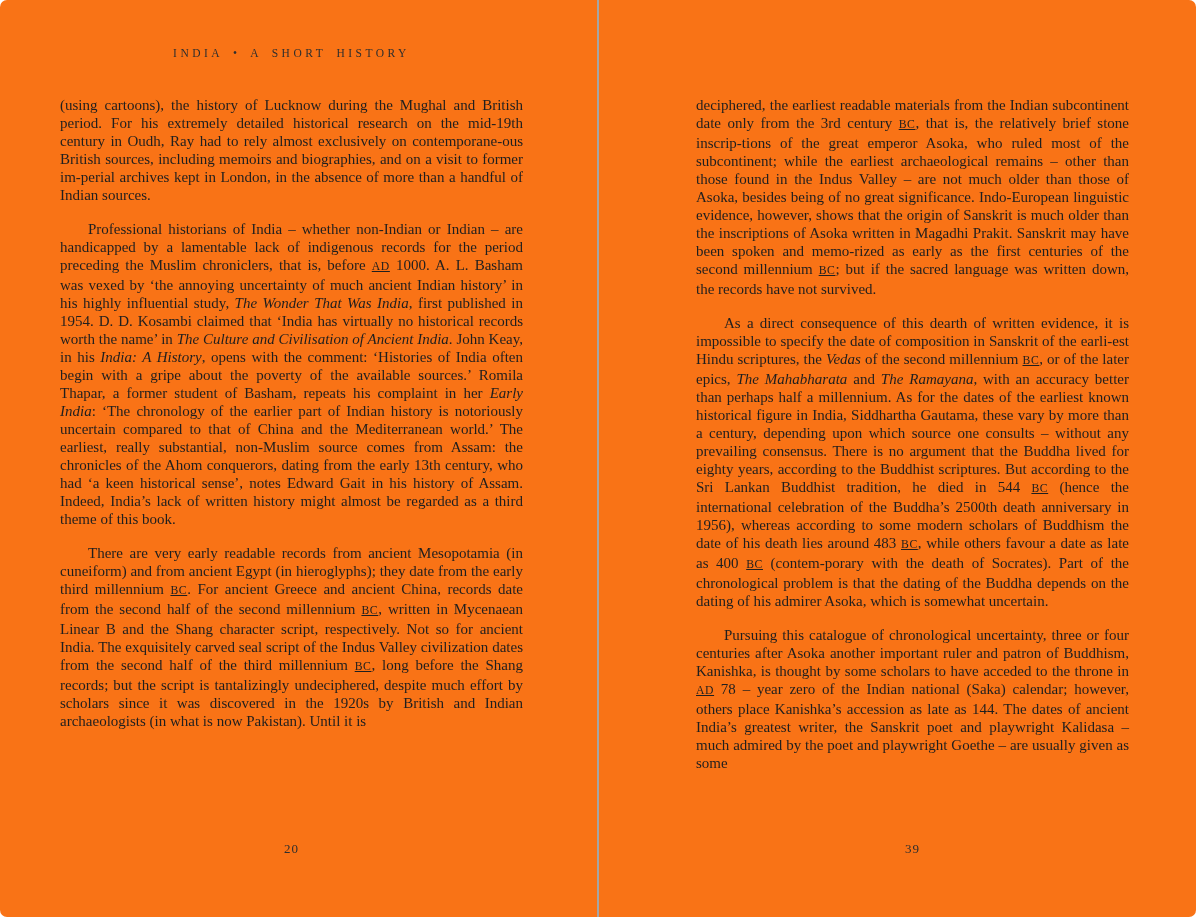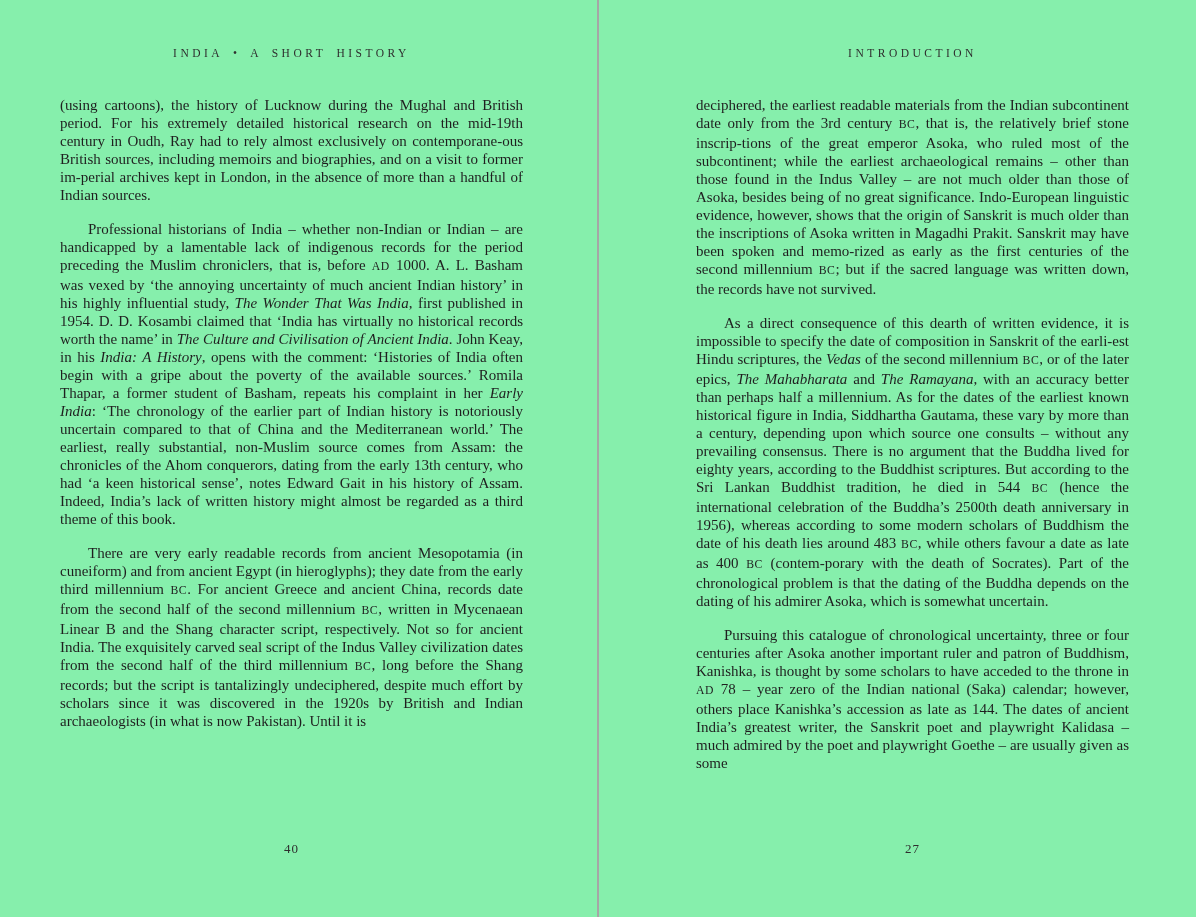--- a/index.html
+++ b/index.html
@@ -56,53 +56,52 @@
   .page-left  .body-text { left: 60px; width: 463px; }
   .page-right .body-text { left: 97px; width: 433px; }
 
   .body-text p.para {
     margin: 0;
     padding: 0;
   }
   .body-text p.para.indent { text-indent: 28px; margin-top: 16px; }
 
   .it { font-style: italic; }
-  .sc { font-size: 0.78em; letter-spacing: 0.6px; }
+  .sc { font-size: 0.78em; letter-spacing: 0.6px; text-decoration: underline; }
 
   .folio {
     position: absolute;
     top: 841px;
     text-align: center;
     font-size: 13px;
     letter-spacing: 1px;
     color: #2e2e2e;
   }
   .page-left  .folio { left: 60px; width: 463px; }
   .page-right .folio { left: 97px; width: 433px; }
 </style>
 </head>
 <body>
 
-<div class="spread" style="background: #86efac; color: rgb(31, 31, 31);">
+<div class="spread" style="background: #f97316; color: rgb(31, 31, 31); border-radius: 7px;">
 
   <div class="page page-left">
     <div class="running-head" style="color: rgb(46, 46, 46);">INDIA • A SHORT HISTORY</div>
     <div class="body-text">
         <p class="para"><span>(using cartoons), the history of Lucknow during the Mughal and British period. For his extremely detailed historical research on the mid-19th century in Oudh, Ray had to rely almost exclusively on contemporane-ous British sources, including memoirs and biographies, and on a visit to former im-perial archives kept in London, in the absence of more than a handful of Indian sources.</span></p>
         <p class="para indent"><span>Professional historians of India – whether non-Indian or Indian – are handicapped by a lamentable lack of indigenous records for the period preceding the Muslim chroniclers, that is, before </span><span class="sc">AD</span><span> 1000. A. L. Basham was vexed by ‘the annoying uncertainty of much ancient Indian history’ in his highly influential study, </span><span class="it">The Wonder That Was India</span><span>, first published in 1954. D. D. Kosambi claimed that ‘India has virtually no historical records worth the name’ in </span><span class="it">The Culture and Civilisation of Ancient India</span><span>. John Keay, in his </span><span class="it">India: A History</span><span>, opens with the comment: ‘Histories of India often begin with a gripe about the poverty of the available sources.’ Romila Thapar, a former student of Basham, repeats his complaint in her </span><span class="it">Early India</span><span>: ‘The chronology of the earlier part of Indian history is notoriously uncertain compared to that of China and the Mediterranean world.’ The earliest, really substantial, non-Muslim source comes from Assam: the chronicles of the Ahom conquerors, dating from the early 13th century, who had ‘a keen historical sense’, notes Edward Gait in his history of Assam. Indeed, India’s lack of written history might almost be regarded as a third theme of this book.</span></p>
         <p class="para indent"><span>There are very early readable records from ancient Mesopotamia (in cuneiform) and from ancient Egypt (in hieroglyphs); they date from the early third millennium </span><span class="sc">BC</span><span>. For ancient Greece and ancient China, records date from the second half of the second millennium </span><span class="sc">BC</span><span>, written in Mycenaean Linear B and the Shang character script, respectively. Not so for ancient India. The exquisitely carved seal script of the Indus Valley civilization dates from the second half of the third millennium </span><span class="sc">BC</span><span>, long before the Shang records; but the script is tantalizingly undeciphered, despite much effort by scholars since it was discovered in the 1920s by British and Indian archaeologists (in what is now Pakistan). Until it is</span></p>
       </div>
-    <div class="folio" style="color: rgb(46, 46, 46);">40</div>
+    <div class="folio" style="color: rgb(46, 46, 46);">20</div>
   </div>
 
   <div class="divider" style="background: rgb(166, 166, 166);"></div>
 
   <div class="page page-right">
-    <div class="running-head" style="color: rgb(46, 46, 46);">INTRODUCTION</div>
     <div class="body-text">
         <p class="para"><span>deciphered, the earliest readable materials from the Indian subcontinent date only from the 3rd century </span><span class="sc">BC</span><span>, that is, the relatively brief stone inscrip-tions of the great emperor Asoka, who ruled most of the subcontinent; while the earliest archaeological remains – other than those found in the Indus Valley – are not much older than those of Asoka, besides being of no great significance. Indo-European linguistic evidence, however, shows that the origin of Sanskrit is much older than the inscriptions of Asoka written in Magadhi Prakit. Sanskrit may have been spoken and memo-rized as early as the first centuries of the second millennium </span><span class="sc">BC</span><span>; but if the sacred language was written down, the records have not survived.</span></p>
         <p class="para indent"><span>As a direct consequence of this dearth of written evidence, it is impossible to specify the date of composition in Sanskrit of the earli-est Hindu scriptures, the </span><span class="it">Vedas</span><span> of the second millennium </span><span class="sc">BC</span><span>, or of the later epics, </span><span class="it">The Mahabharata</span><span> and </span><span class="it">The Ramayana</span><span>, with an accuracy better than perhaps half a millennium. As for the dates of the earliest known historical figure in India, Siddhartha Gautama, these vary by more than a century, depending upon which source one consults – without any prevailing consensus. There is no argument that the Buddha lived for eighty years, according to the Buddhist scriptures. But according to the Sri Lankan Buddhist tradition, he died in 544 </span><span class="sc">BC</span><span> (hence the international celebration of the Buddha’s 2500th death anniversary in 1956), whereas according to some modern scholars of Buddhism the date of his death lies around 483 </span><span class="sc">BC</span><span>, while others favour a date as late as 400 </span><span class="sc">BC</span><span> (contem-porary with the death of Socrates). Part of the chronological problem is that the dating of the Buddha depends on the dating of his admirer Asoka, which is somewhat uncertain.</span></p>
         <p class="para indent"><span>Pursuing this catalogue of chronological uncertainty, three or four centuries after Asoka another important ruler and patron of Buddhism, Kanishka, is thought by some scholars to have acceded to the throne in </span><span class="sc">AD</span><span> 78 – year zero of the Indian national (Saka) calendar; however, others place Kanishka’s accession as late as 144. The dates of ancient India’s greatest writer, the Sanskrit poet and playwright Kalidasa – much admired by the poet and playwright Goethe – are usually given as some</span></p>
       </div>
-    <div class="folio" style="color: rgb(46, 46, 46);">27</div>
+    <div class="folio" style="color: rgb(46, 46, 46);">39</div>
   </div>
 
 </div>
 
 </body></html>

